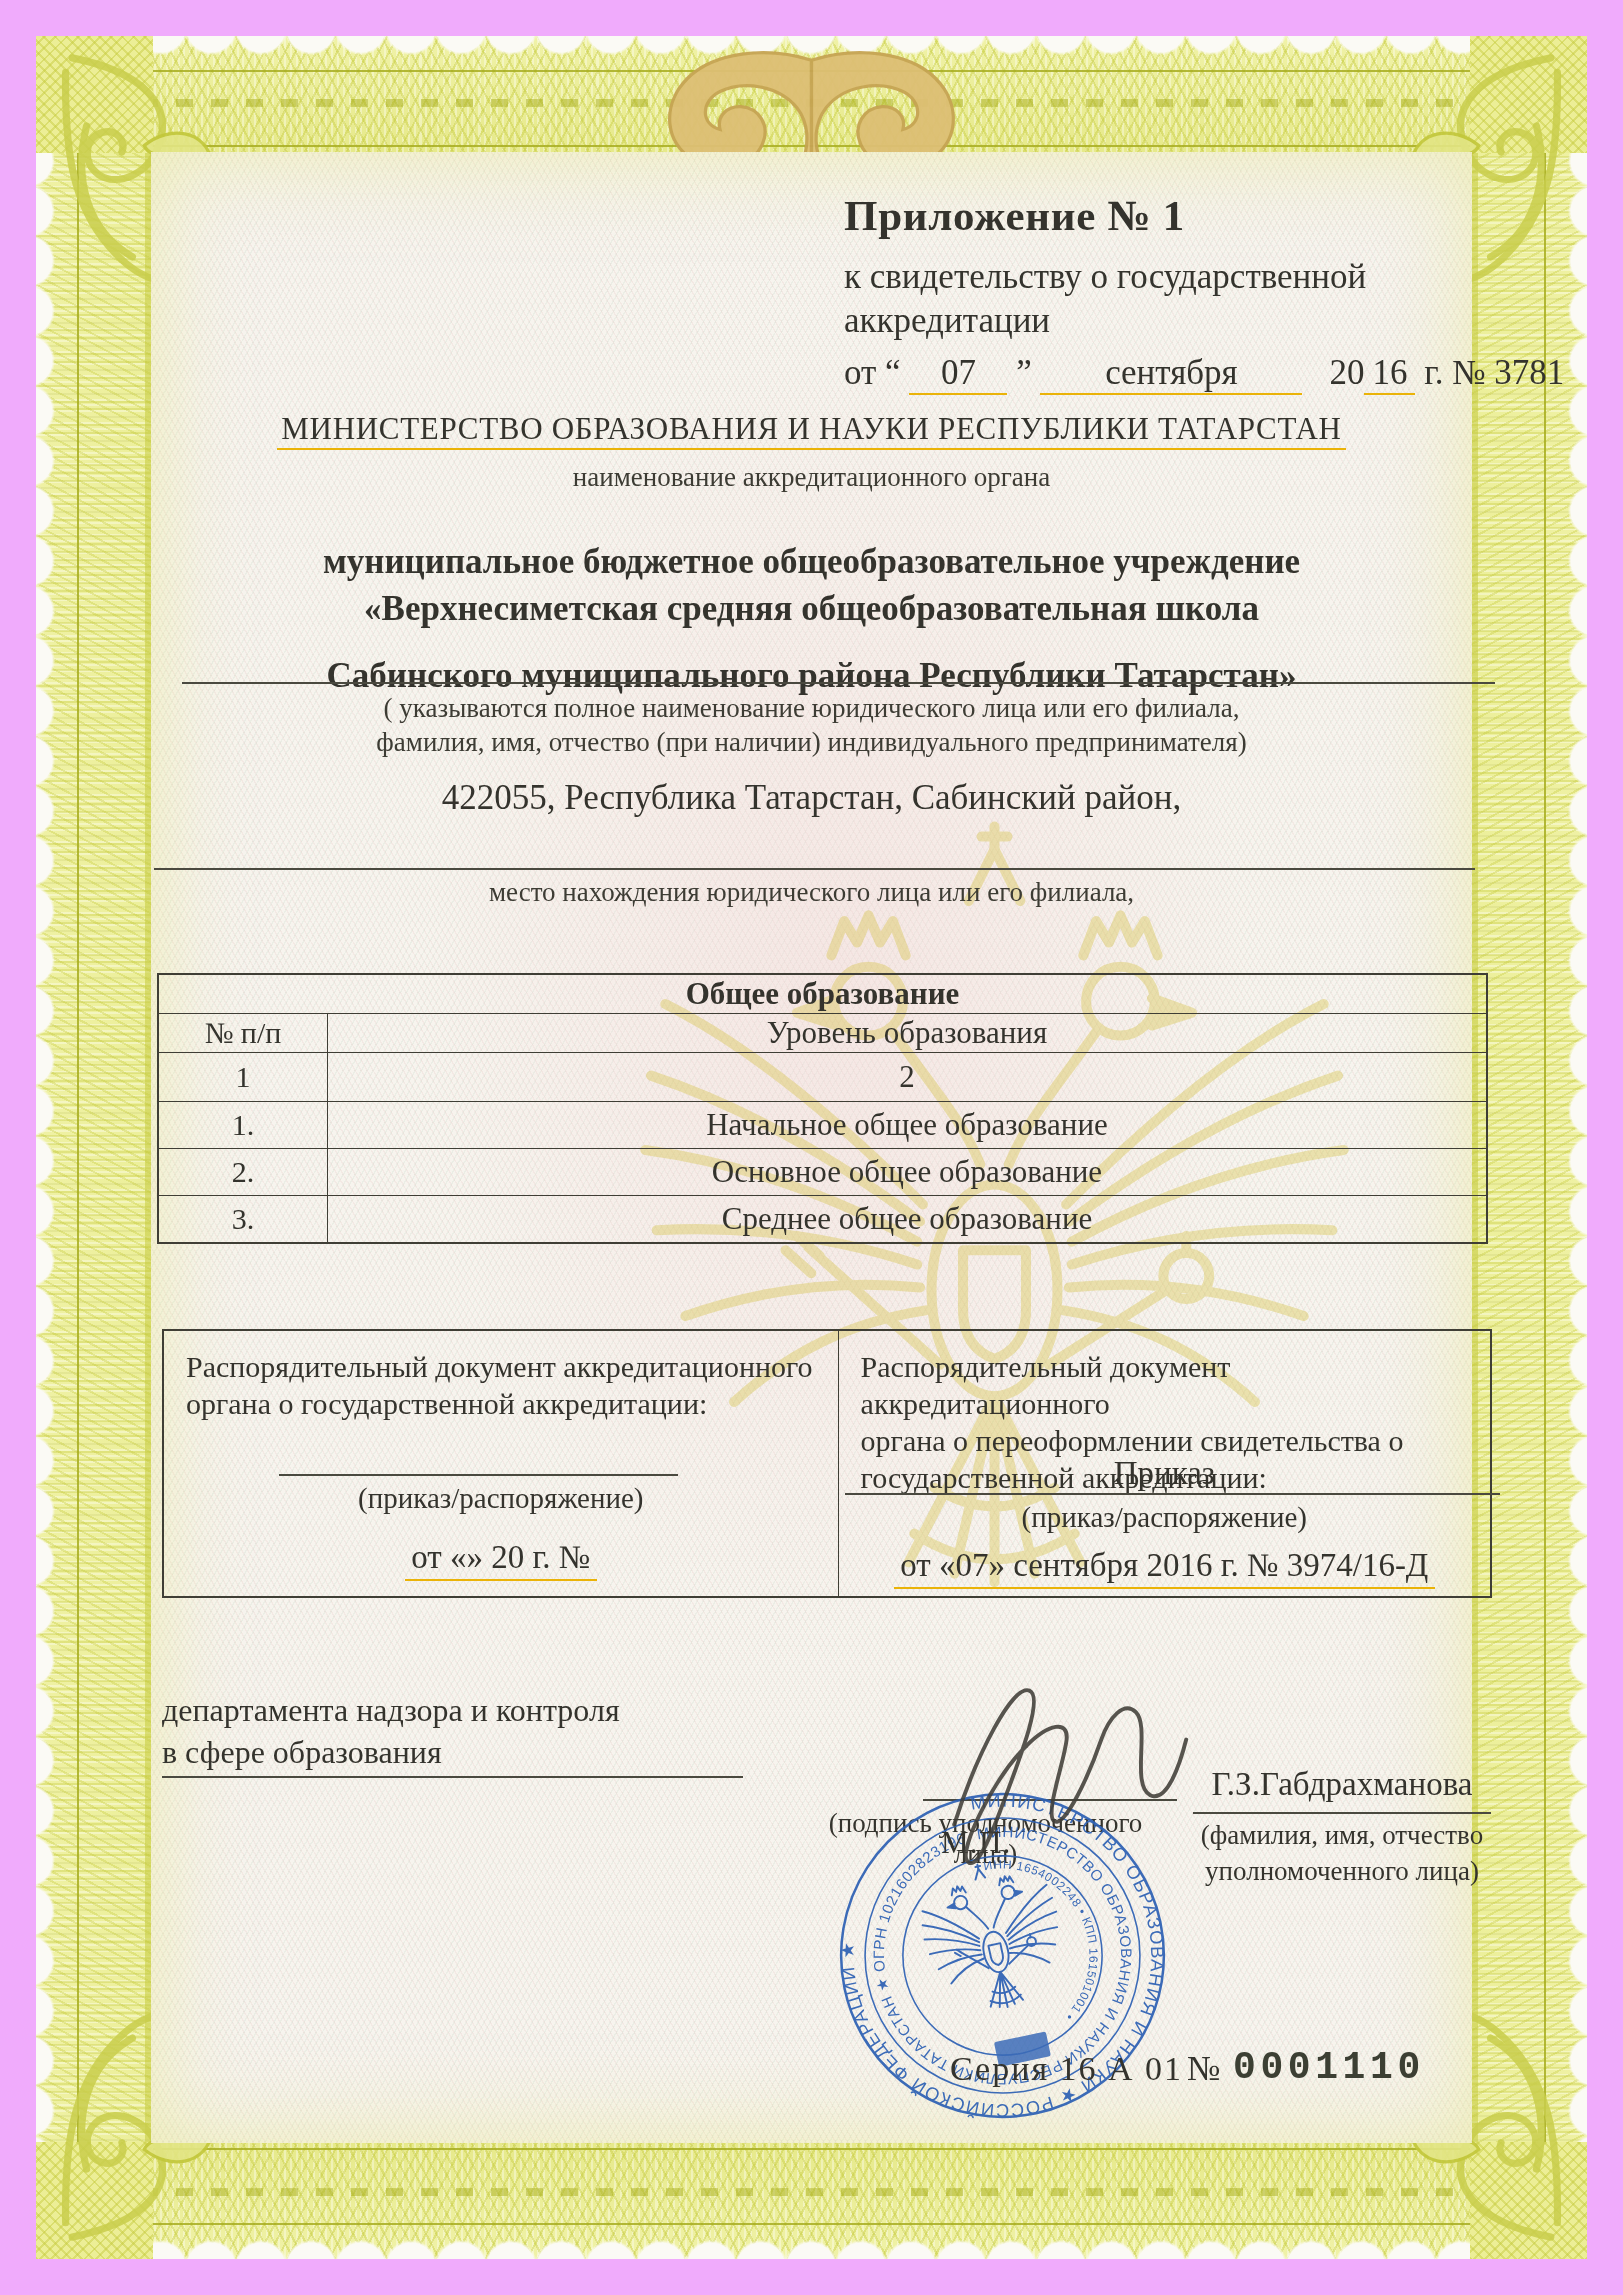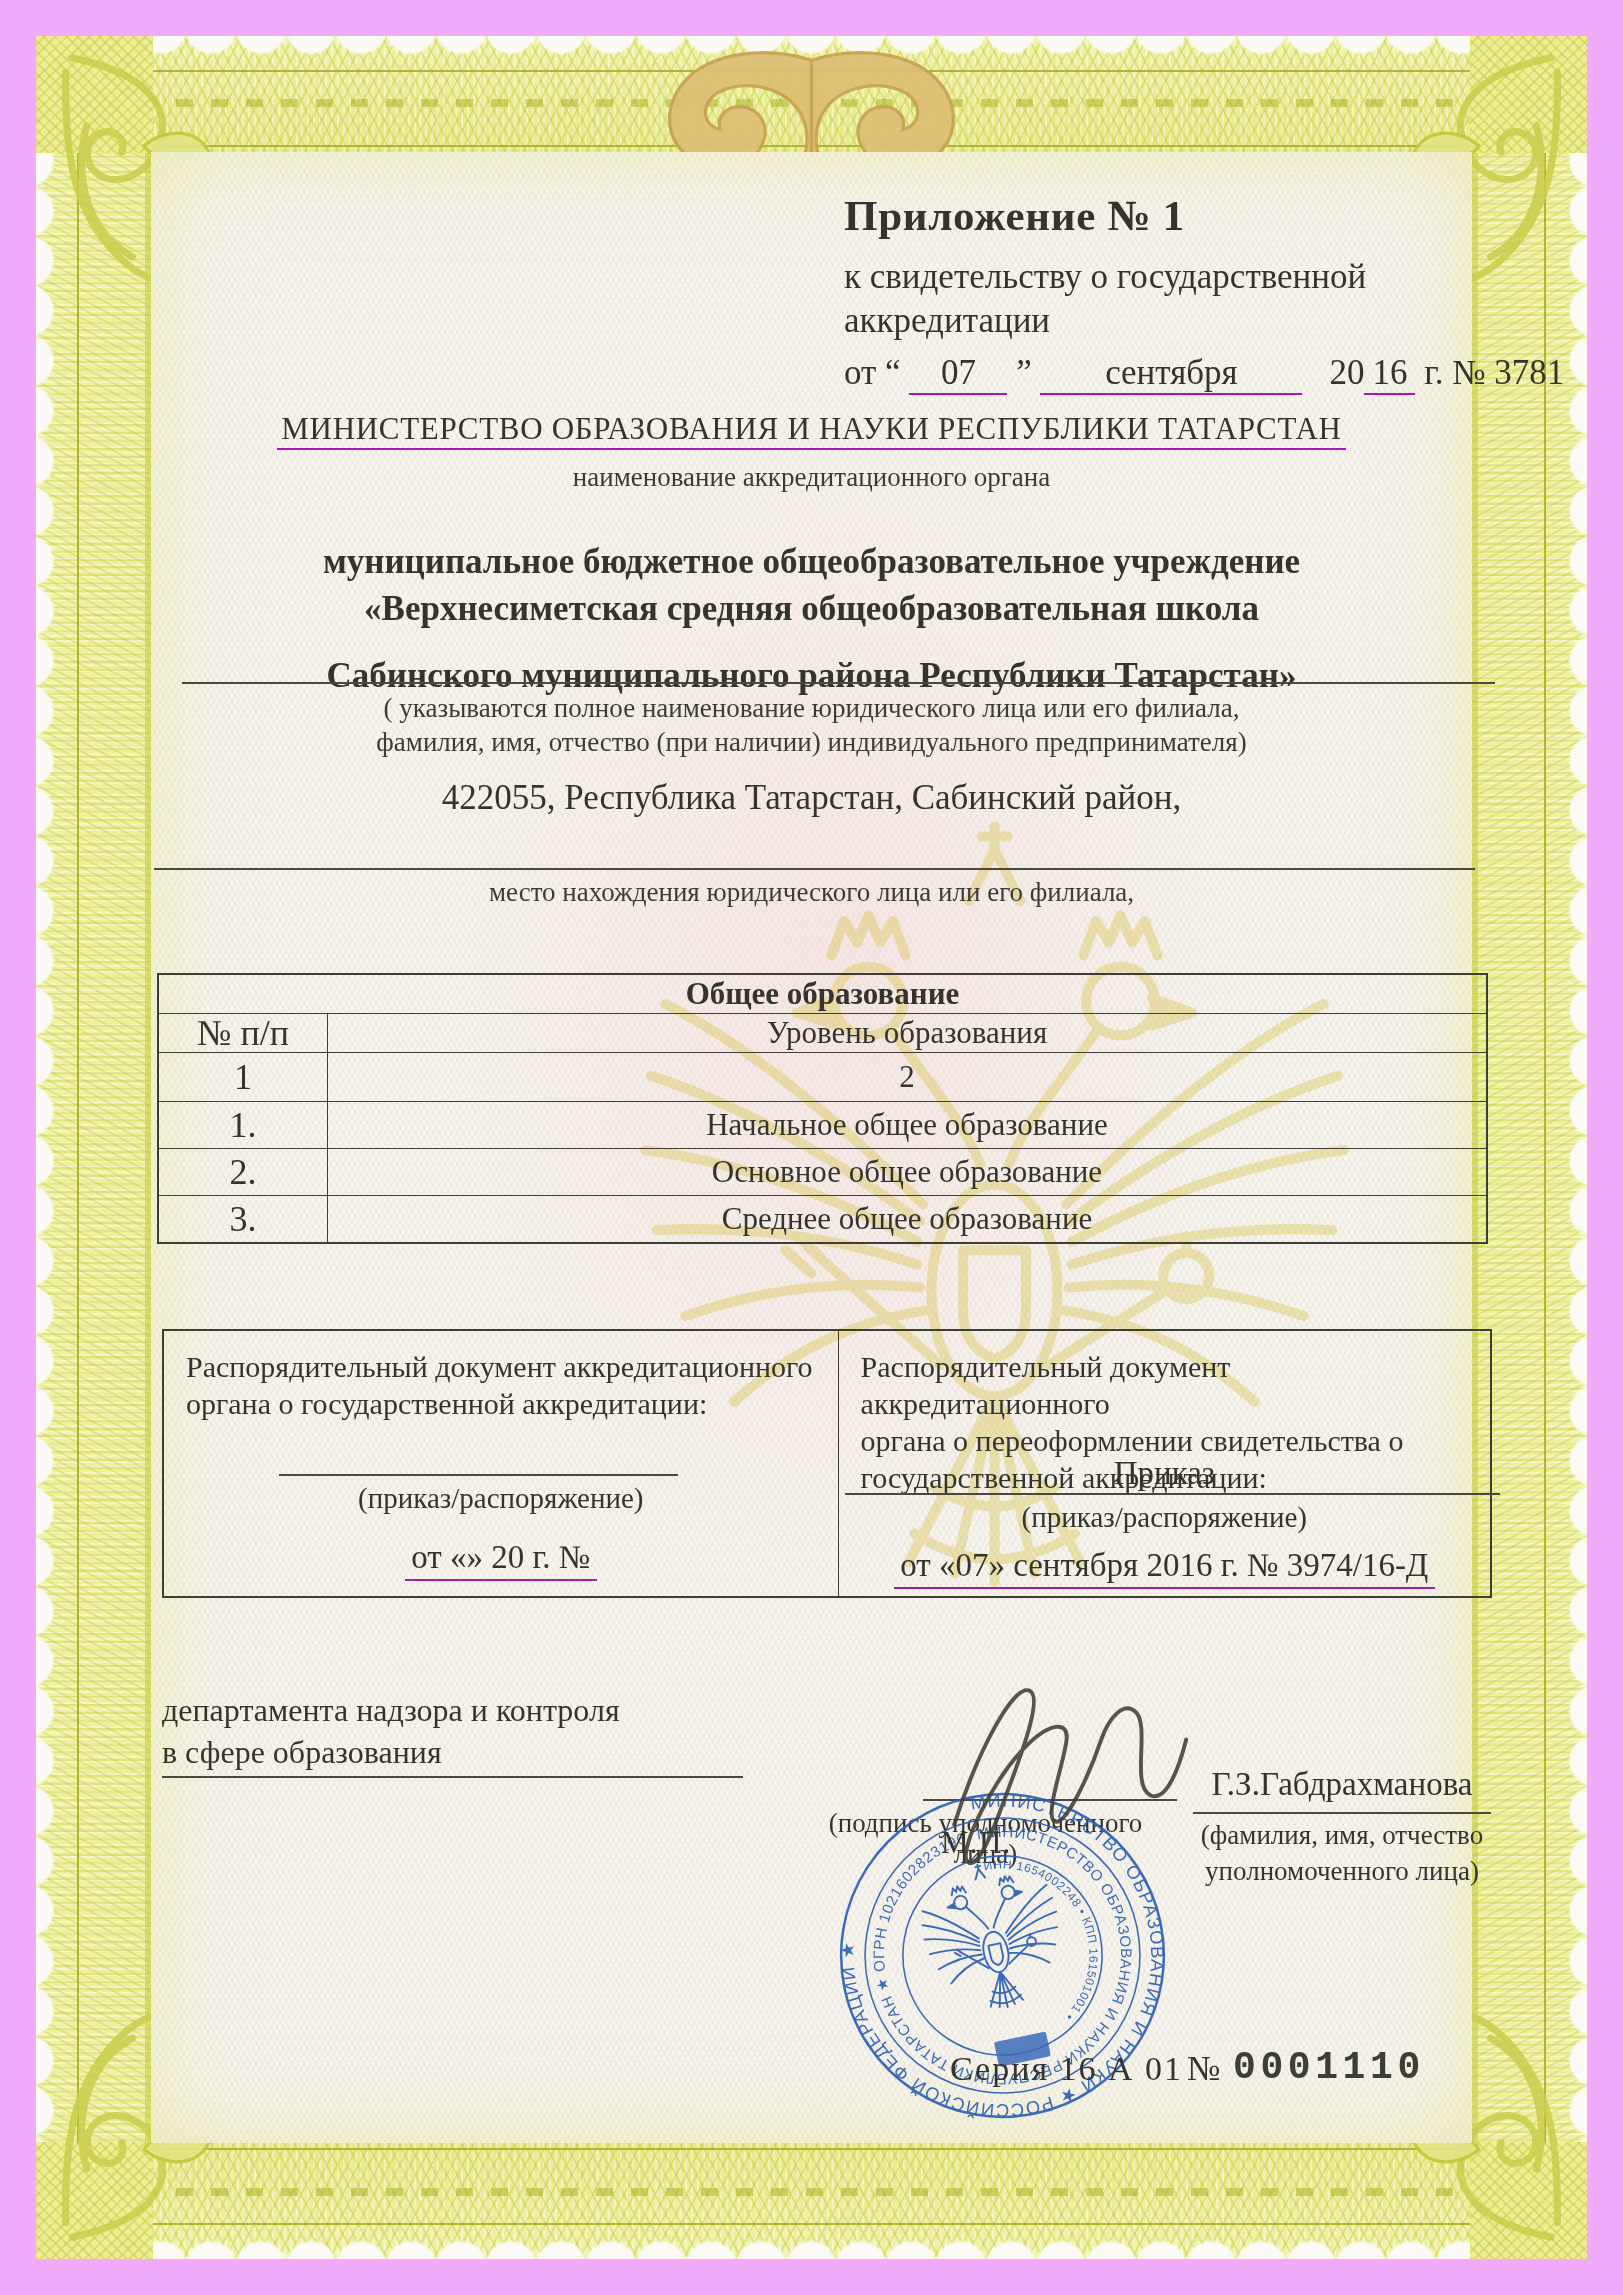--- a/index.html
+++ b/index.html
@@ -50,33 +50,33 @@
       radial-gradient(ellipse 589px 916px at 52% 42%, rgba(243,217,217,.5), rgba(243,217,217,0) 70%),
       repeating-linear-gradient(60deg, rgba(214,160,160,.13) 0 1.3px, transparent 1.3px 5.2px),
       repeating-linear-gradient(-60deg, rgba(150,190,165,.12) 0 1.3px, transparent 1.3px 5.2px),
       linear-gradient(#f7f4ee,#f7f4ee);
     box-shadow:inset 0 0 92px rgba(230,232,130,.55);}
   .watermark{position:absolute;left:484px;top:818px;width:1021px;height:916px;color:#d8c54e;opacity:.40;}
   
   .abs{position:absolute;}
   .hdr-title{font-size:43px;font-weight:bold;letter-spacing:0.7px;}
   .hdr-line{font-size:35px;}
-  .u{display:inline-block;border-bottom:2px solid #a21caf;text-align:center;}
+  .u{display:inline-block;border-bottom:2px solid #eab308;text-align:center;}
   .ministry{font-size:31px;letter-spacing:0.7px;text-align:center;}
   .ministry .u{border-bottom-width:2.6px;padding:0 3.9px 1.3px 3.9px;}
   .caption{font-size:27px;text-align:center;color:#3d3c34;}
   .org{font-size:35px;font-weight:bold;text-align:center;}
   .rule{position:absolute;height:0;border-top:2px solid #4a493f;}
   .addr{font-size:35px;text-align:center;}
   
   .edu-table{position:absolute;left:157px;top:973px;width:1327px;border:2px solid #3f3e35;}
   .t-row{display:flex;border-top:1.3px solid #3f3e35;align-items:center;}
   .t-row:first-child{border-top:none;}
   .t-title{justify-content:center;font-weight:bold;font-size:31px;height:38px;}
-  .c1{width:168px;border-right:1.3px solid #3f3e35;text-align:center;font-size:36px;align-self:stretch;
+  .c1{width:168px;border-right:1.3px solid #3f3e35;text-align:center;font-size:30px;align-self:stretch;
       display:flex;align-items:center;justify-content:center;}
   .c2{flex:1;text-align:center;font-size:31px;}
   .h58{height:38px;} .h74{height:48px;} .h70{height:46px;}
   
   .orders{position:absolute;left:162px;top:1329px;width:1326px;height:265px;border:2px solid #3f3e35;display:flex;}
   .obox{position:relative;flex:1;padding:17px 19.6px 0 22px;font-size:30px;line-height:37px;}
   .obox.left{border-right:1.3px solid #3f3e35;flex:0 0 632px;}
   .o-rule{position:absolute;border-top:2px solid #4a493f;height:0;}
   .o-cap{position:absolute;width:100%;left:0;text-align:center;font-size:29px;}
   .o-val{position:absolute;width:100%;left:0;text-align:center;font-size:33px;}

